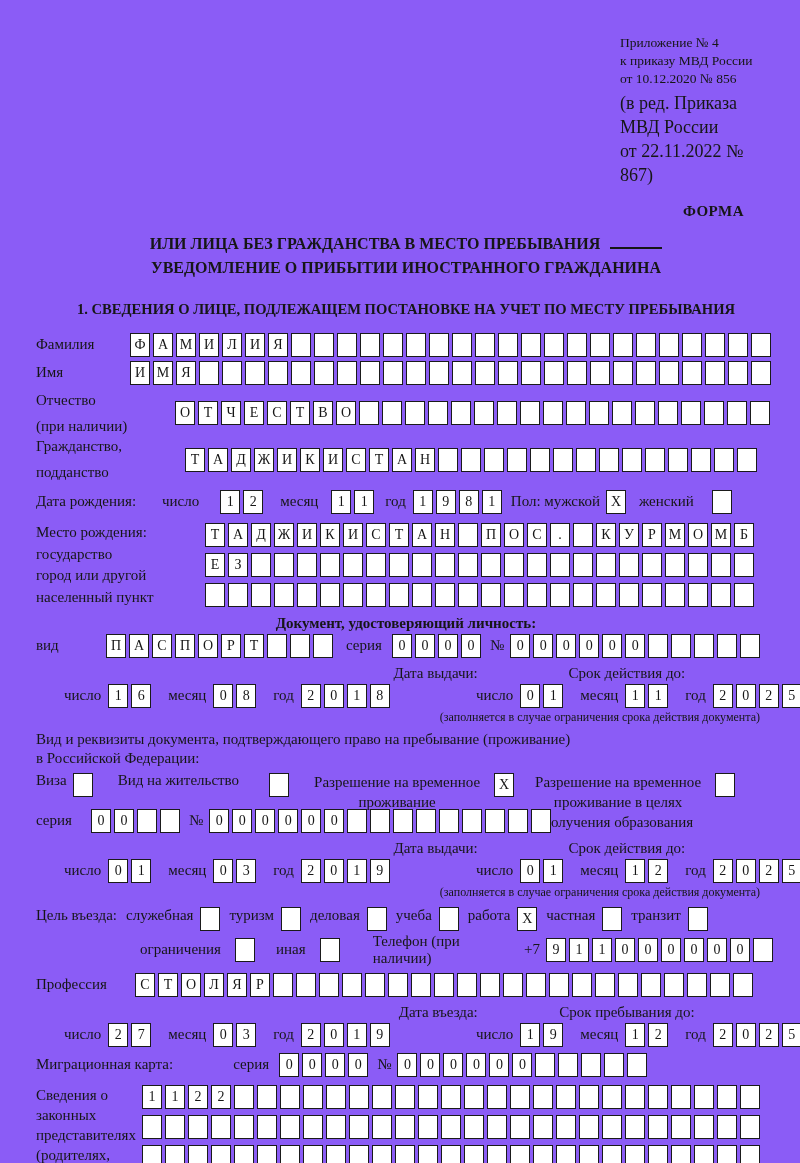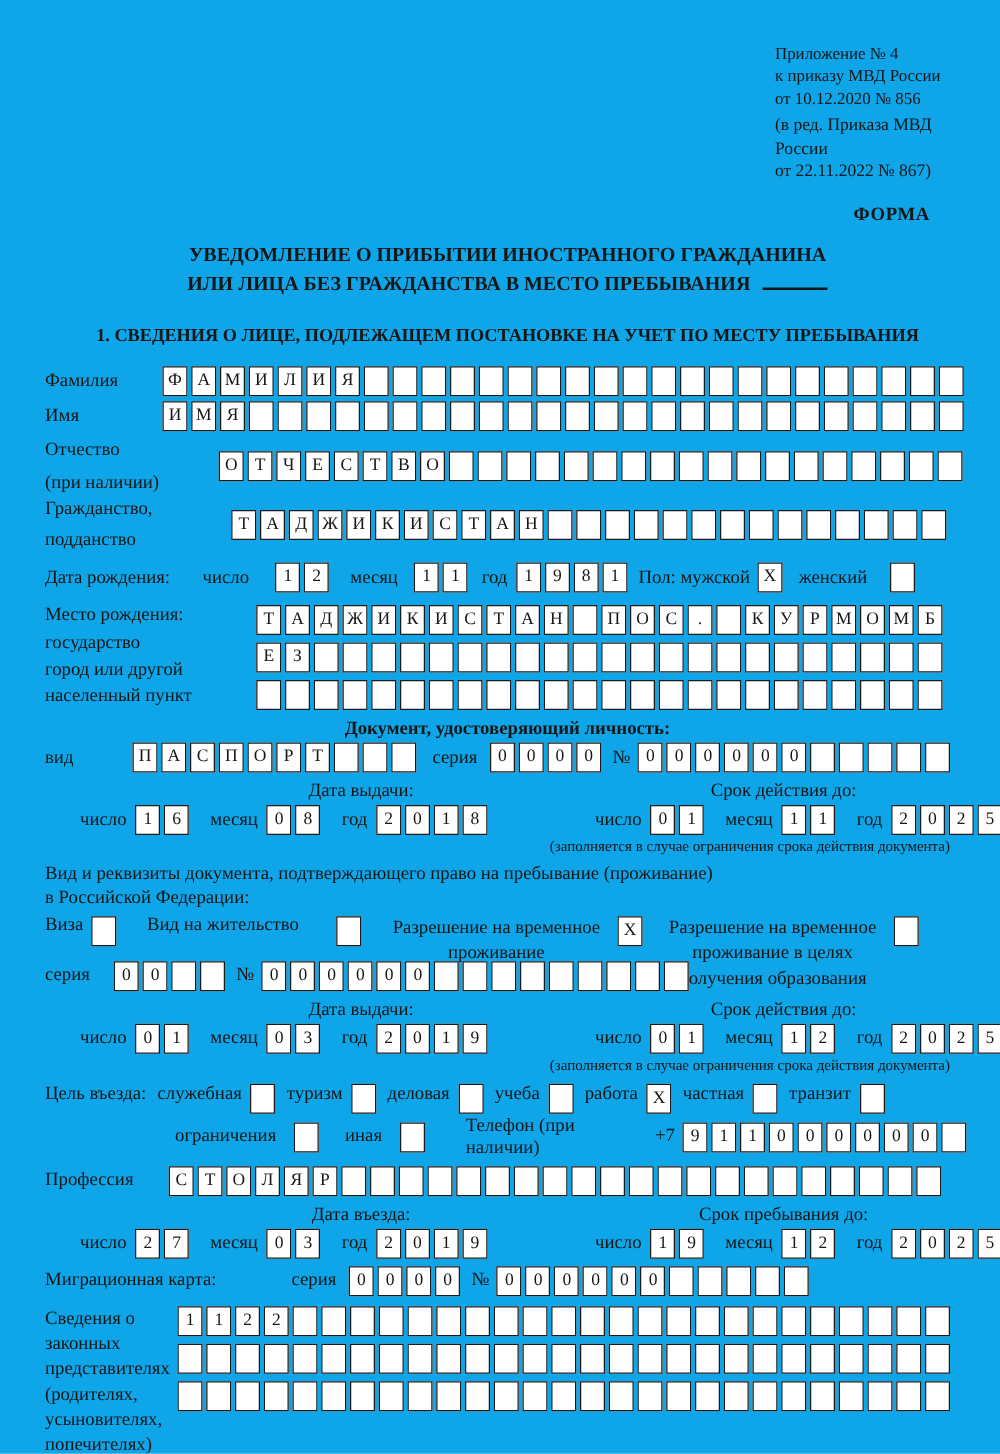--- a/index.html
+++ b/index.html
@@ -1,24 +1,24 @@
 <!DOCTYPE html>
 <html><head>
 <meta charset="utf-8">
 <style>
   * { box-sizing: border-box; }
   body { margin: 0; background: #e8e8e8; }
   .page {
-    width: 800px; height: 1163px; margin: 0 auto; background: #0ea5e9;
+    width: 800px; height: 1163px; margin: 0 auto; background: #8b5cf6;
     font-family: "Liberation Serif", "DejaVu Serif", serif; color: #161616;
     padding: 34px 24px 0 36px; position: relative; overflow: hidden; font-size: 15px;
   }
   
   .annex { margin-left: 584px; font-size: 13.5px; line-height: 1.32; }
-  .annex .sub { margin-top: 5px; font-size: 14px; }
+  .annex .sub { margin-top: 5px; font-size: 18px; }
   .form-word { text-align: right; margin: 16px 32px 0 0; font-weight: bold; font-size: 15px; letter-spacing: .5px; }
   
   .title { text-align: center; font-weight: bold; font-size: 16px; margin-top: 12px; line-height: 1.45; }
   .blank-line { display: inline-block; width: 52px; border-bottom: 2px solid #161616; height: 13px; margin-left: 10px; }
   .sec-heading { text-align: center; font-weight: bold; font-size: 14.6px; margin-top: 22px; }
   
   .row { display: flex; align-items: center; margin-top: 4px; }
   .row.start { align-items: center; }
   .lbl { flex: 0 0 auto; }
   .boxes { display: flex; flex: 0 0 auto; }
@@ -32,21 +32,21 @@
   .w-surname { width: 94px; }
   .w-patr { width: 139px; }
   .w-cit { width: 149px; }
   .w-kind { width: 70px; }
   .w-prof { width: 99px; }
   
   .dg { display: flex; align-items: center; flex: 0 0 auto; }
   .dg .t { margin-right: 7px; }
   .dg .t2 { margin: 0 7px 0 14px; }
   .dates-hdr { display: flex; margin-top: 7px; }
-  .dates-hdr .h1 { margin-left: 64px; width: 380px; text-align: center; }
+  .dates-hdr .h1 { margin-left: 64px; width: 380px; text-align: right; }
   .dates-hdr .h2 { width: 300px; text-align: center; }
   .drow { display: flex; align-items: center; margin-top: 2px; }
   .dcol1 { margin-left: 28px; width: 412px; }
   .note-right { text-align: right; font-size: 12px; margin: 2px 16px 0 0; }
   
   .permits { display: flex; align-items: flex-start; margin-top: 5px; }
   .permits .cb { margin-top: 1px; }
   .pl { text-align: center; line-height: 1.35; }
   
   .purpose { display: flex; align-items: flex-start; margin-top: 7px; }
@@ -72,22 +72,22 @@
     <div>от 10.12.2020 № 856</div>
     <div class="sub">
       <div>(в ред. Приказа МВД России</div>
       <div>от 22.11.2022 № 867)</div>
     </div>
   </div>
 
   <div class="form-word">ФОРМА</div>
 
   <div class="title">
+    <div><span>ИЛИ ЛИЦА БЕЗ ГРАЖДАНСТВА В МЕСТО ПРЕБЫВАНИЯ</span><span class="blank-line"></span></div>
     <div>УВЕДОМЛЕНИЕ О ПРИБЫТИИ ИНОСТРАННОГО ГРАЖДАНИНА</div>
-    <div><span>ИЛИ ЛИЦА БЕЗ ГРАЖДАНСТВА В МЕСТО ПРЕБЫВАНИЯ</span><span class="blank-line"></span></div>
   </div>
 
   <div class="sec-heading">1. СВЕДЕНИЯ О ЛИЦЕ, ПОДЛЕЖАЩЕМ ПОСТАНОВКЕ НА УЧЕТ ПО МЕСТУ ПРЕБЫВАНИЯ</div>
 
   <div class="row" style="margin-top:15px">
     <span class="lbl w-surname">Фамилия</span>
     <span class="boxes">
         <span class="cb">Ф</span>
         <span class="cb">А</span>
         <span class="cb">М</span>

